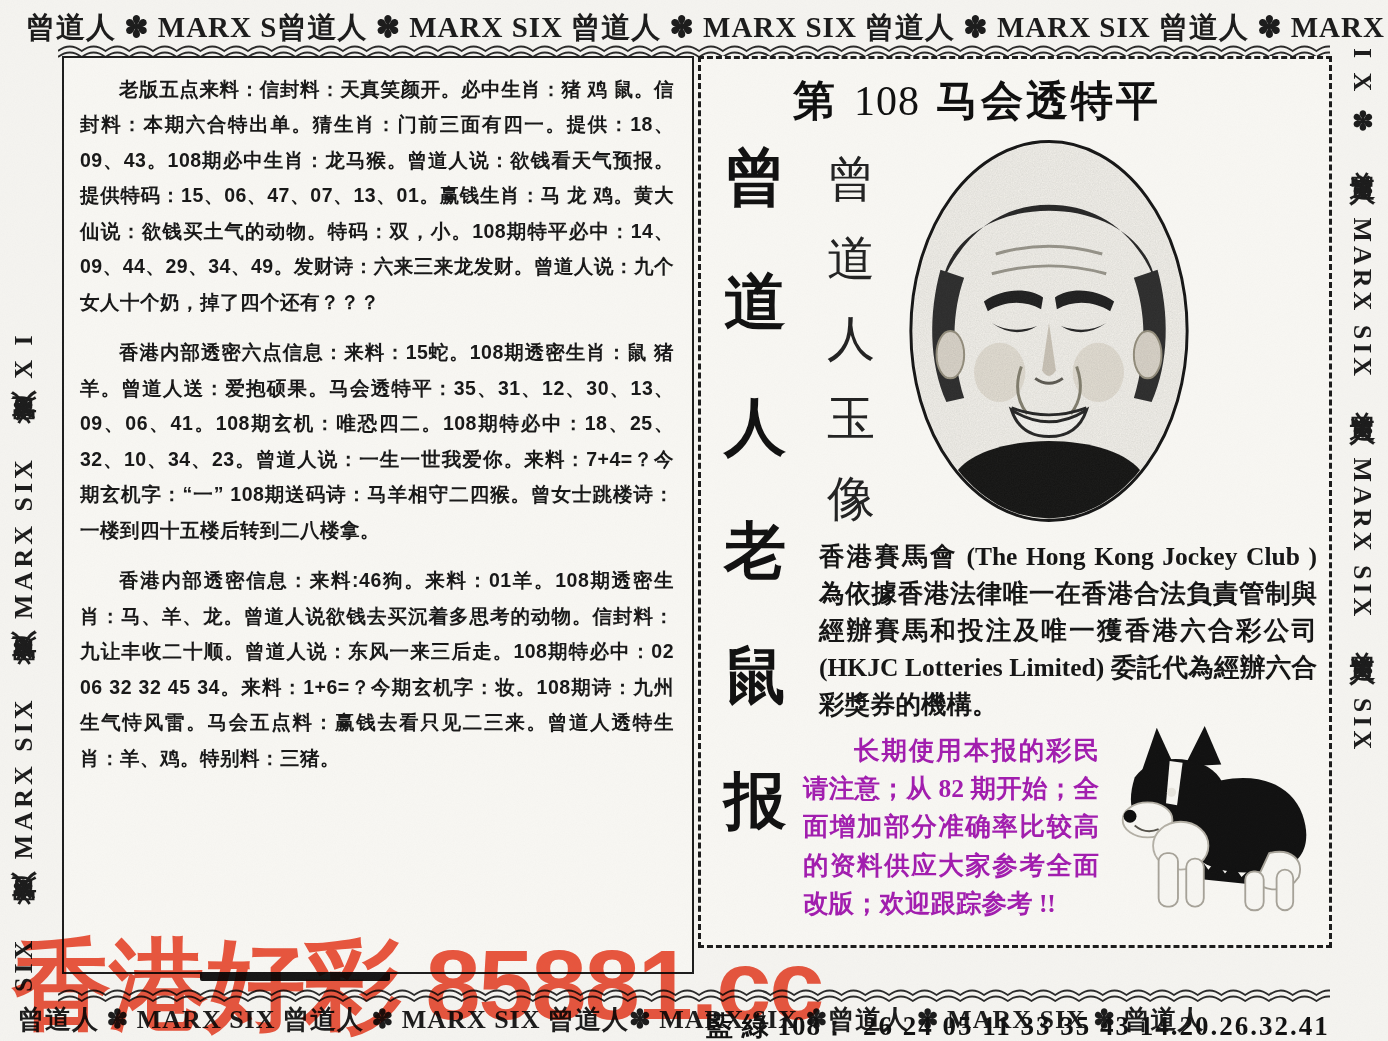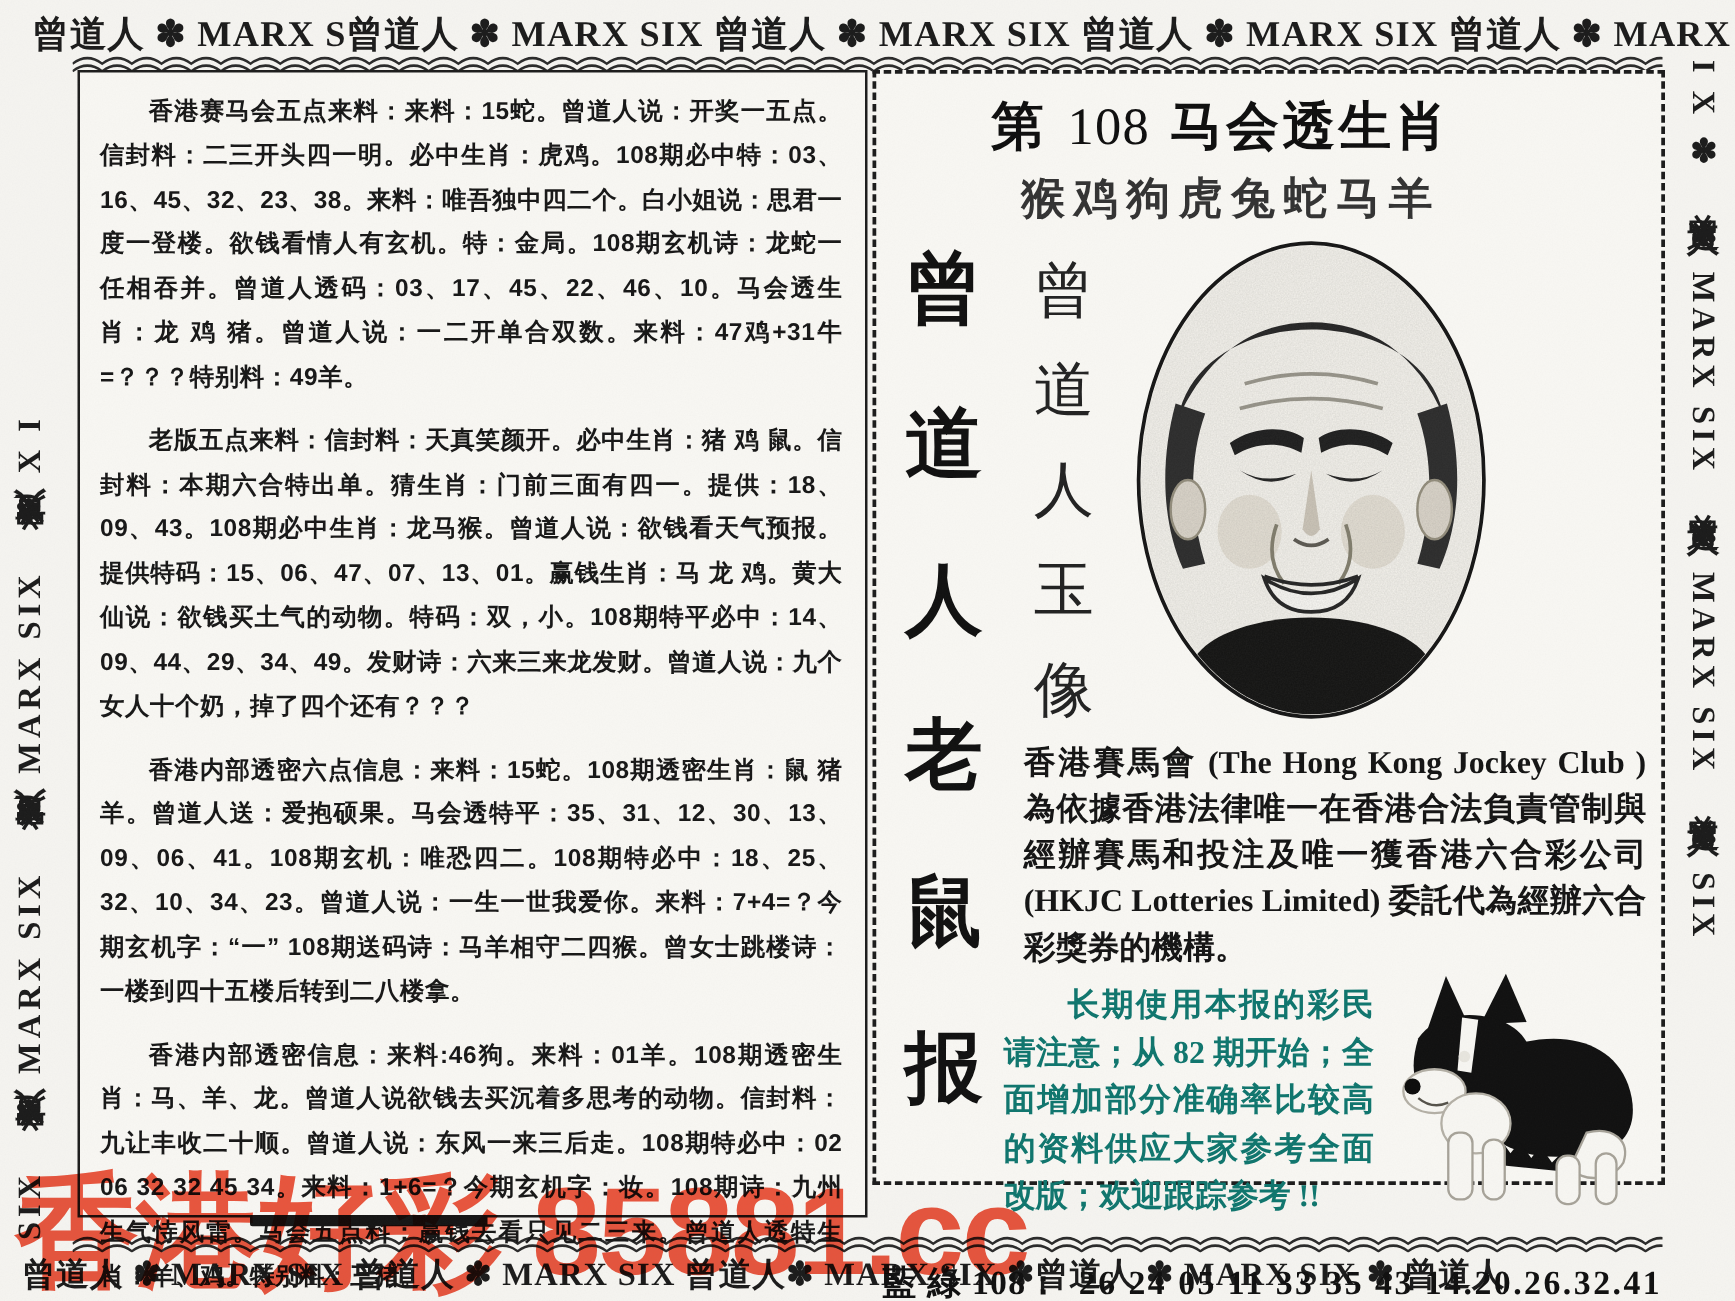--- a/index.html
+++ b/index.html
@@ -65,21 +65,21 @@
   }
   .portrait-wrap{width:296px;height:396px;}
   .rp-jockey{
     margin:8px 2px 0 18px;font-family:"Liberation Serif",serif;
     font-size:25.5px;font-weight:700;line-height:1.45;text-align:justify;
     color:#141414;
   }
   .rp-notice{
     margin:8px 2px 0 2px;font-family:"Liberation Serif",serif;
     font-size:25.5px;font-weight:700;line-height:1.5;text-align:justify;
-    text-indent:2em;color:#0f766e;
+    text-indent:2em;color:#a21caf;
   }
   .dog-wrap{float:right;width:212px;height:198px;margin:-4px 0 0 8px;}
   
   .result-line{
     position:absolute;left:706px;top:1008px;z-index:3;white-space:nowrap;
     font-family:"Liberation Serif",serif;font-size:27px;font-weight:700;
     letter-spacing:1px;color:#101010;
   }
   .result-line .nums{margin-left:14px;letter-spacing:2px;}
   
@@ -106,34 +106,32 @@
 <svg class="wavy" style="left:58px;top:42px;width:1272px;height:16px" viewBox="0 0 1500 16" preserveAspectRatio="none">
   <path class="wave" transform="translate(0,1)" d="M0,8 q14,-9 28,0 q14,-9 28,0 q14,-9 28,0 q14,-9 28,0 q14,-9 28,0 q14,-9 28,0 q14,-9 28,0 q14,-9 28,0 q14,-9 28,0 q14,-9 28,0 q14,-9 28,0 q14,-9 28,0 q14,-9 28,0 q14,-9 28,0 q14,-9 28,0 q14,-9 28,0 q14,-9 28,0 q14,-9 28,0 q14,-9 28,0 q14,-9 28,0 q14,-9 28,0 q14,-9 28,0 q14,-9 28,0 q14,-9 28,0 q14,-9 28,0 q14,-9 28,0 q14,-9 28,0 q14,-9 28,0 q14,-9 28,0 q14,-9 28,0 q14,-9 28,0 q14,-9 28,0 q14,-9 28,0 q14,-9 28,0 q14,-9 28,0 q14,-9 28,0 q14,-9 28,0 q14,-9 28,0 q14,-9 28,0 q14,-9 28,0 q14,-9 28,0 q14,-9 28,0 q14,-9 28,0 q14,-9 28,0 q14,-9 28,0 q14,-9 28,0 q14,-9 28,0 q14,-9 28,0 q14,-9 28,0 q14,-9 28,0 q14,-9 28,0 q14,-9 28,0 q14,-9 28,0 q14,-9 28,0"></path>
   <path class="wave" transform="translate(0,7)" d="M0,8 q14,-9 28,0 q14,-9 28,0 q14,-9 28,0 q14,-9 28,0 q14,-9 28,0 q14,-9 28,0 q14,-9 28,0 q14,-9 28,0 q14,-9 28,0 q14,-9 28,0 q14,-9 28,0 q14,-9 28,0 q14,-9 28,0 q14,-9 28,0 q14,-9 28,0 q14,-9 28,0 q14,-9 28,0 q14,-9 28,0 q14,-9 28,0 q14,-9 28,0 q14,-9 28,0 q14,-9 28,0 q14,-9 28,0 q14,-9 28,0 q14,-9 28,0 q14,-9 28,0 q14,-9 28,0 q14,-9 28,0 q14,-9 28,0 q14,-9 28,0 q14,-9 28,0 q14,-9 28,0 q14,-9 28,0 q14,-9 28,0 q14,-9 28,0 q14,-9 28,0 q14,-9 28,0 q14,-9 28,0 q14,-9 28,0 q14,-9 28,0 q14,-9 28,0 q14,-9 28,0 q14,-9 28,0 q14,-9 28,0 q14,-9 28,0 q14,-9 28,0 q14,-9 28,0 q14,-9 28,0 q14,-9 28,0 q14,-9 28,0 q14,-9 28,0 q14,-9 28,0 q14,-9 28,0 q14,-9 28,0"></path>
 </svg>
 <svg class="wavy" style="left:58px;top:986px;width:1272px;height:16px" viewBox="0 0 1500 16" preserveAspectRatio="none">
   <path class="wave" transform="translate(0,1)" d="M0,8 q14,-9 28,0 q14,-9 28,0 q14,-9 28,0 q14,-9 28,0 q14,-9 28,0 q14,-9 28,0 q14,-9 28,0 q14,-9 28,0 q14,-9 28,0 q14,-9 28,0 q14,-9 28,0 q14,-9 28,0 q14,-9 28,0 q14,-9 28,0 q14,-9 28,0 q14,-9 28,0 q14,-9 28,0 q14,-9 28,0 q14,-9 28,0 q14,-9 28,0 q14,-9 28,0 q14,-9 28,0 q14,-9 28,0 q14,-9 28,0 q14,-9 28,0 q14,-9 28,0 q14,-9 28,0 q14,-9 28,0 q14,-9 28,0 q14,-9 28,0 q14,-9 28,0 q14,-9 28,0 q14,-9 28,0 q14,-9 28,0 q14,-9 28,0 q14,-9 28,0 q14,-9 28,0 q14,-9 28,0 q14,-9 28,0 q14,-9 28,0 q14,-9 28,0 q14,-9 28,0 q14,-9 28,0 q14,-9 28,0 q14,-9 28,0 q14,-9 28,0 q14,-9 28,0 q14,-9 28,0 q14,-9 28,0 q14,-9 28,0 q14,-9 28,0 q14,-9 28,0 q14,-9 28,0 q14,-9 28,0"></path>
   <path class="wave" transform="translate(0,7)" d="M0,8 q14,-9 28,0 q14,-9 28,0 q14,-9 28,0 q14,-9 28,0 q14,-9 28,0 q14,-9 28,0 q14,-9 28,0 q14,-9 28,0 q14,-9 28,0 q14,-9 28,0 q14,-9 28,0 q14,-9 28,0 q14,-9 28,0 q14,-9 28,0 q14,-9 28,0 q14,-9 28,0 q14,-9 28,0 q14,-9 28,0 q14,-9 28,0 q14,-9 28,0 q14,-9 28,0 q14,-9 28,0 q14,-9 28,0 q14,-9 28,0 q14,-9 28,0 q14,-9 28,0 q14,-9 28,0 q14,-9 28,0 q14,-9 28,0 q14,-9 28,0 q14,-9 28,0 q14,-9 28,0 q14,-9 28,0 q14,-9 28,0 q14,-9 28,0 q14,-9 28,0 q14,-9 28,0 q14,-9 28,0 q14,-9 28,0 q14,-9 28,0 q14,-9 28,0 q14,-9 28,0 q14,-9 28,0 q14,-9 28,0 q14,-9 28,0 q14,-9 28,0 q14,-9 28,0 q14,-9 28,0 q14,-9 28,0 q14,-9 28,0 q14,-9 28,0 q14,-9 28,0 q14,-9 28,0 q14,-9 28,0"></path>
 </svg>
 
 <div class="left-panel">
-  <p class="lp-par">香港赛马会五点来料：来料：15蛇。曾道人说：开奖一五点。信封料：二三开头四一明。必中生肖：虎鸡。108期必中特：03、16、45、32、23、38。来料：唯吾独中四二个。白小姐说：思君一度一登楼。欲钱看情人有玄机。特：金局。108期玄机诗：龙蛇一任相吞并。曾道人透码：03、17、45、22、46、10。马会透生肖：龙 鸡 猪。曾道人说：一二开单合双数。来料：47鸡+31牛=？？？特别料：49羊。</p>
   <p class="lp-par">老版五点来料：信封料：天真笑颜开。必中生肖：猪 鸡 鼠。信封料：本期六合特出单。猜生肖：门前三面有四一。提供：18、09、43。108期必中生肖：龙马猴。曾道人说：欲钱看天气预报。提供特码：15、06、47、07、13、01。赢钱生肖：马 龙 鸡。黄大仙说：欲钱买土气的动物。特码：双，小。108期特平必中：14、09、44、29、34、49。发财诗：六来三来龙发财。曾道人说：九个女人十个奶，掉了四个还有？？？</p>
   <p class="lp-par">香港内部透密六点信息：来料：15蛇。108期透密生肖：鼠 猪 羊。曾道人送：爱抱硕果。马会透特平：35、31、12、30、13、09、06、41。108期玄机：唯恐四二。108期特必中：18、25、32、10、34、23。曾道人说：一生一世我爱你。来料：7+4=？今期玄机字：“一” 108期送码诗：马羊相守二四猴。曾女士跳楼诗：一楼到四十五楼后转到二八楼拿。</p>
   <p class="lp-par">香港内部透密信息：来料:46狗。来料：01羊。108期透密生肖：马、羊、龙。曾道人说欲钱去买沉着多思考的动物。信封料：九让丰收二十顺。曾道人说：东风一来三后走。108期特必中：02 06 32 32 45 34。来料：1+6=？今期玄机字：妆。108期诗：九州生气恃风雷。马会五点料：赢钱去看只见二三来。曾道人透特生肖：羊、鸡。特别料：三猪。</p>
 
 </div>
 
 <div class="right-panel">
   <div class="rp-title">
     <span>第</span>
     <span class="title-num">108</span>
-    <span>马会透生肖</span>
+    <span>马会透特平</span>
   </div>
-  <div class="rp-zodiac">猴鸡狗虎兔蛇马羊</div>
 
   <div class="rp-main">
     <div class="brand-col">
       <div>曾</div>
       <div>道</div>
       <div>人</div>
       <div>老</div>
       <div>鼠</div>
       <div>报</div>
     </div>

